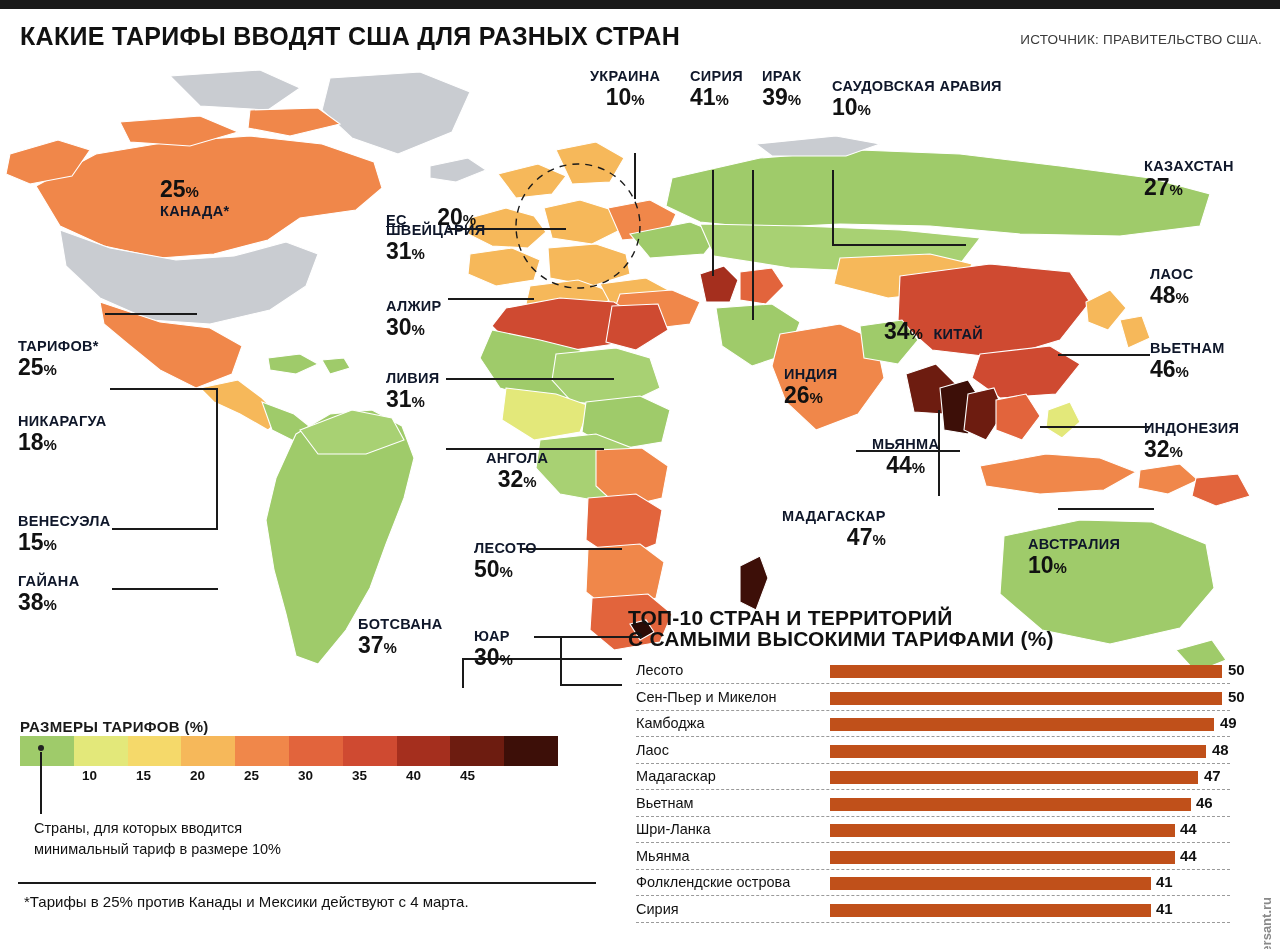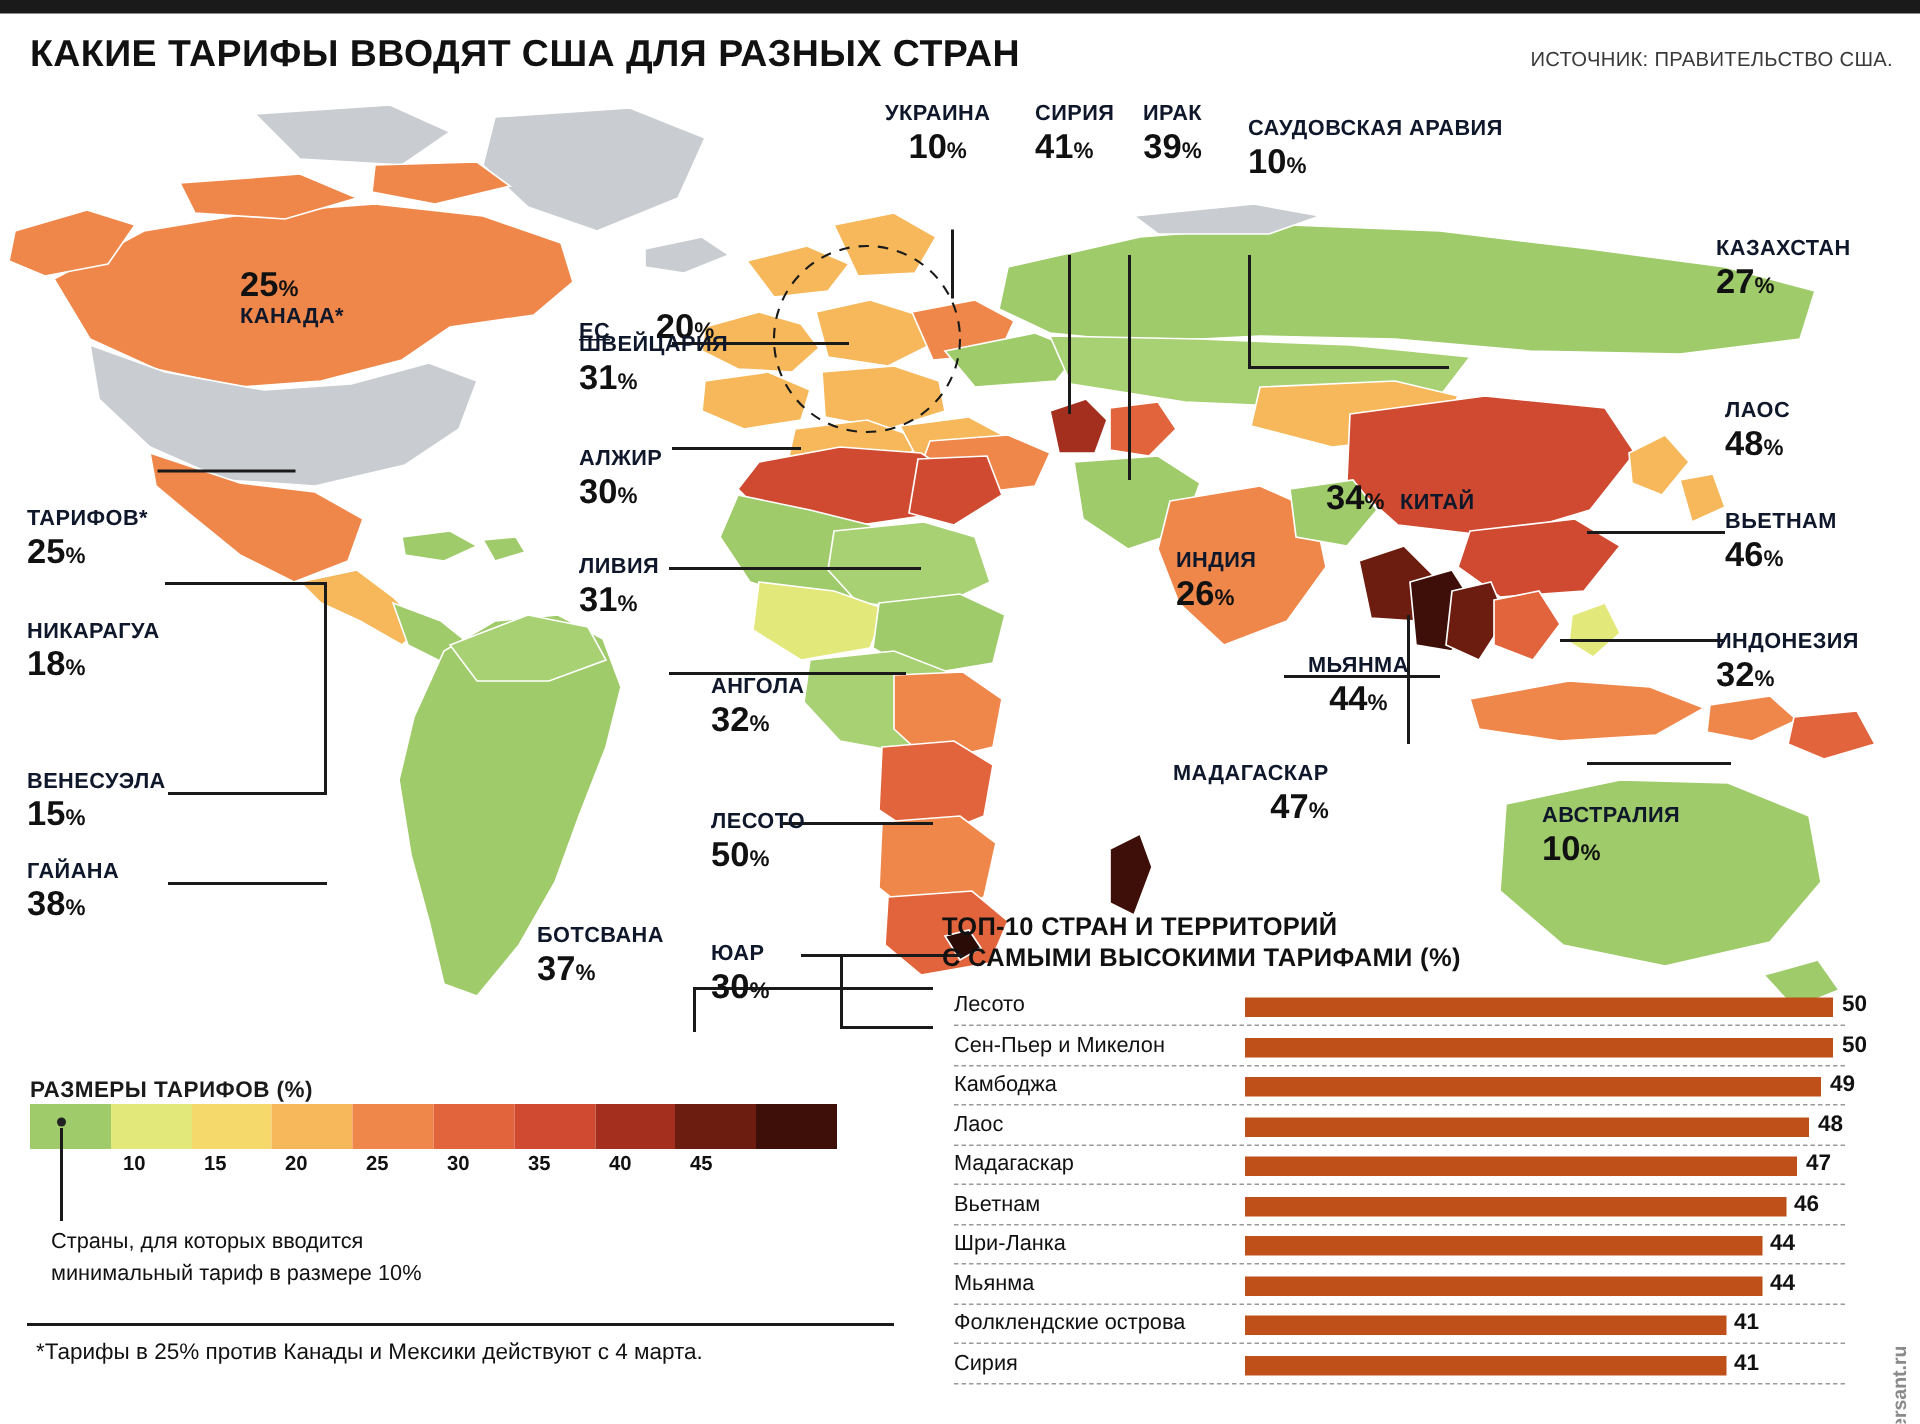--- a/index.html
+++ b/index.html
@@ -44,21 +44,21 @@
   .legend-ticks span { position:absolute; font-size:13.5px; font-weight:bold; color:#111; }
   .legend-dot { position:absolute; left:38px; top:745px; width:6px; height:6px; border-radius:50%; background:#222; }
   .legend-note { position:absolute; left:34px; top:818px; font-size:14.5px; line-height:21px; color:#111; }
   .legend-elbow { position:absolute; background:#1a1a1a; }
 
   .footnote-rule { position:absolute; left:18px; top:882px; width:578px; height:2px; background:#1a1a1a; }
   .footnote { position:absolute; left:24px; top:893px; font-size:15px; color:#111; }
 
   
   .rank { position:absolute; left:628px; top:607px; width:634px; height:340px; }
-  .rank-title { font-size:17px; font-weight:bold; line-height:21px; letter-spacing:0.2px; color:#111; }
+  .rank-title { font-size:21px; font-weight:bold; line-height:21px; letter-spacing:0.2px; color:#111; }
   .rank-rows { position:absolute; left:0; top:52px; width:634px; }
   .rrow { position:relative; height:26.5px; }
   .rname {
     position:absolute; left:8px; top:3px; width:190px;
     font-size:14.5px; color:#111; white-space:nowrap;
   }
   .rdash { position:absolute; left:8px; top:24px; width:594px; border-bottom:1px dashed #9a9a9a; }
   .rbarwrap { position:absolute; left:202px; top:6px; width:392px; height:13px; }
   .rbar { position:absolute; left:0; top:0; height:13px; background:#c0501a; }
   .rval { position:absolute; top:2px; font-size:15px; font-weight:bold; color:#111; }
@@ -291,21 +291,21 @@
 <div class="lbl" style="left:784px; top:308px;">
   <div class="name">ИНДИЯ</div>
   <div class="val"><span>26</span><span class="pct">%</span></div>
 </div>
 
 <div class="lbl" style="left:872px; top:378px;">
   <div class="name">МЬЯНМА</div>
   <div class="val" style="text-align:center;"><span>44</span><span class="pct">%</span></div>
 </div>
 
-<div class="lbl" style="left:474px; top:392px;">
+<div class="lbl" style="left:486px; top:392px;text-align:center;">
   <div class="name">АНГОЛА</div>
   <div class="val"><span>32</span><span class="pct">%</span></div>
 </div>
 
 <div class="lbl" style="left:474px; top:482px;">
   <div class="name">ЛЕСОТО</div>
   <div class="val"><span>50</span><span class="pct">%</span></div>
 </div>
 
 <div class="lbl" style="left:358px; top:558px;">

